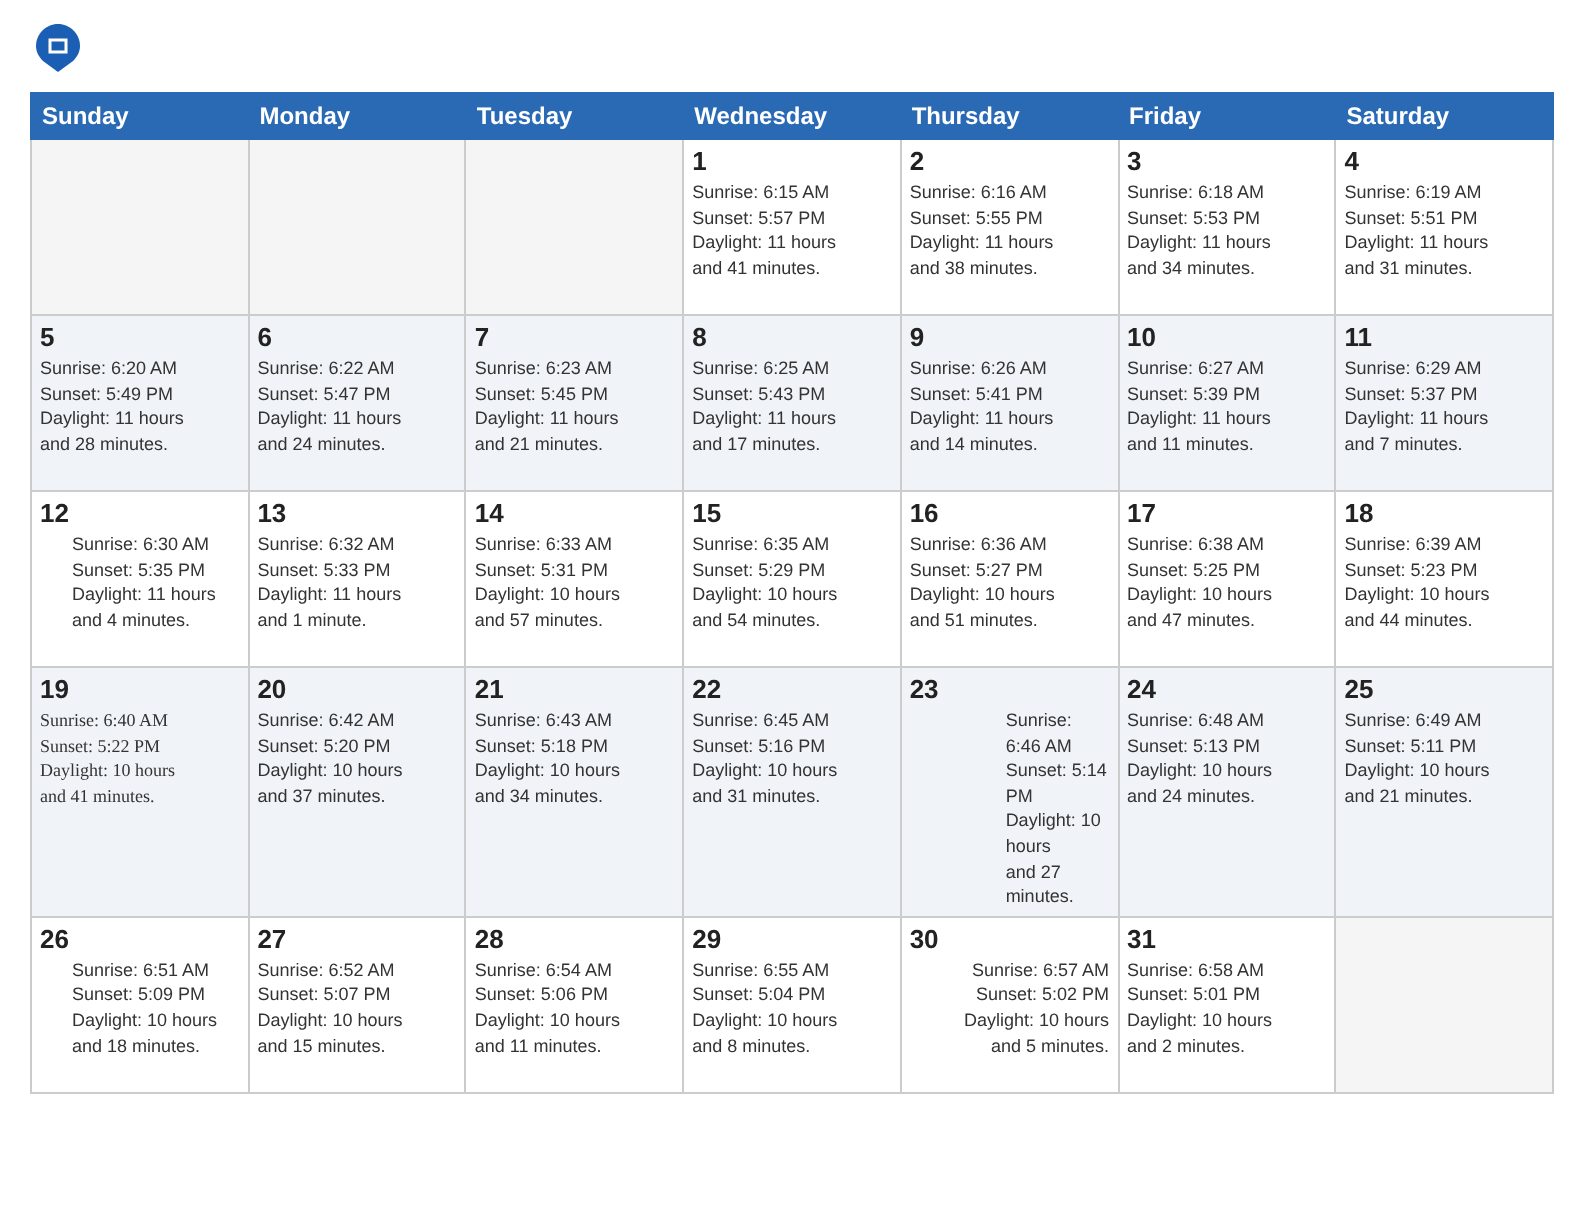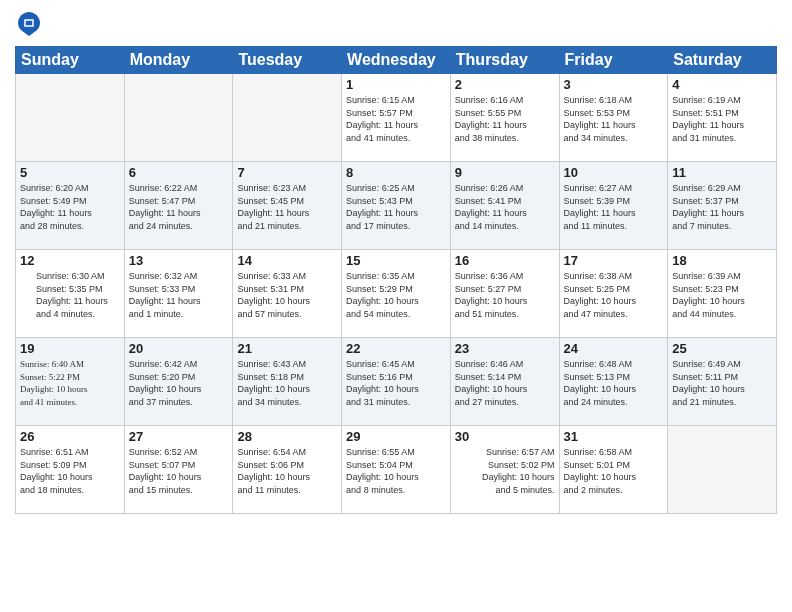--- a/index.html
+++ b/index.html
@@ -59,21 +59,21 @@
     .calendar {
       width: 100%;
       border-collapse: collapse;
       table-layout: fixed;
     }
     .calendar th {
       background-color: #2a6ab5;
       color: #fff;
       text-align: left;
       padding: 4px 5px;
-      font-size: 16px;
+      font-size: 12px;
       font-weight: bold;
       border: 1px solid #2a6ab5;
     }
     .calendar td {
       border: 1px solid #ccc;
       vertical-align: top;
       padding: 3px 4px;
       font-size: 9.5px;
       color: #333;
       height: 88px;
@@ -291,21 +291,21 @@
           </td>
           <td>
             <span class="day-num">22</span>
             <div class="day-info" style="white-space: pre-line;">Sunrise: 6:45 AM
 Sunset: 5:16 PM
 Daylight: 10 hours
 and 31 minutes.</div>
           </td>
           <td>
             <span class="day-num">23</span>
-            <div class="day-info" style="white-space: pre-line;">Sunrise: 6:46 AM
+            <div class="day-info" style="white-space: pre-line; margin-left: 48px;">Sunrise: 6:46 AM
 Sunset: 5:14 PM
 Daylight: 10 hours
 and 27 minutes.</div>
           </td>
           <td>
             <span class="day-num">24</span>
             <div class="day-info" style="white-space: pre-line;">Sunrise: 6:48 AM
 Sunset: 5:13 PM
 Daylight: 10 hours
 and 24 minutes.</div>
@@ -314,21 +314,21 @@
             <span class="day-num">25</span>
             <div class="day-info" style="white-space: pre-line;">Sunrise: 6:49 AM
 Sunset: 5:11 PM
 Daylight: 10 hours
 and 21 minutes.</div>
           </td>
         </tr>
         <tr>
           <td>
             <span class="day-num">26</span>
-            <div class="day-info" style="white-space: pre-line;">Sunrise: 6:51 AM
+            <div class="day-info" style="white-space: pre-line; margin-left: 16px;">Sunrise: 6:51 AM
 Sunset: 5:09 PM
 Daylight: 10 hours
 and 18 minutes.</div>
           </td>
           <td>
             <span class="day-num">27</span>
             <div class="day-info" style="white-space: pre-line;">Sunrise: 6:52 AM
 Sunset: 5:07 PM
 Daylight: 10 hours
 and 15 minutes.</div>

